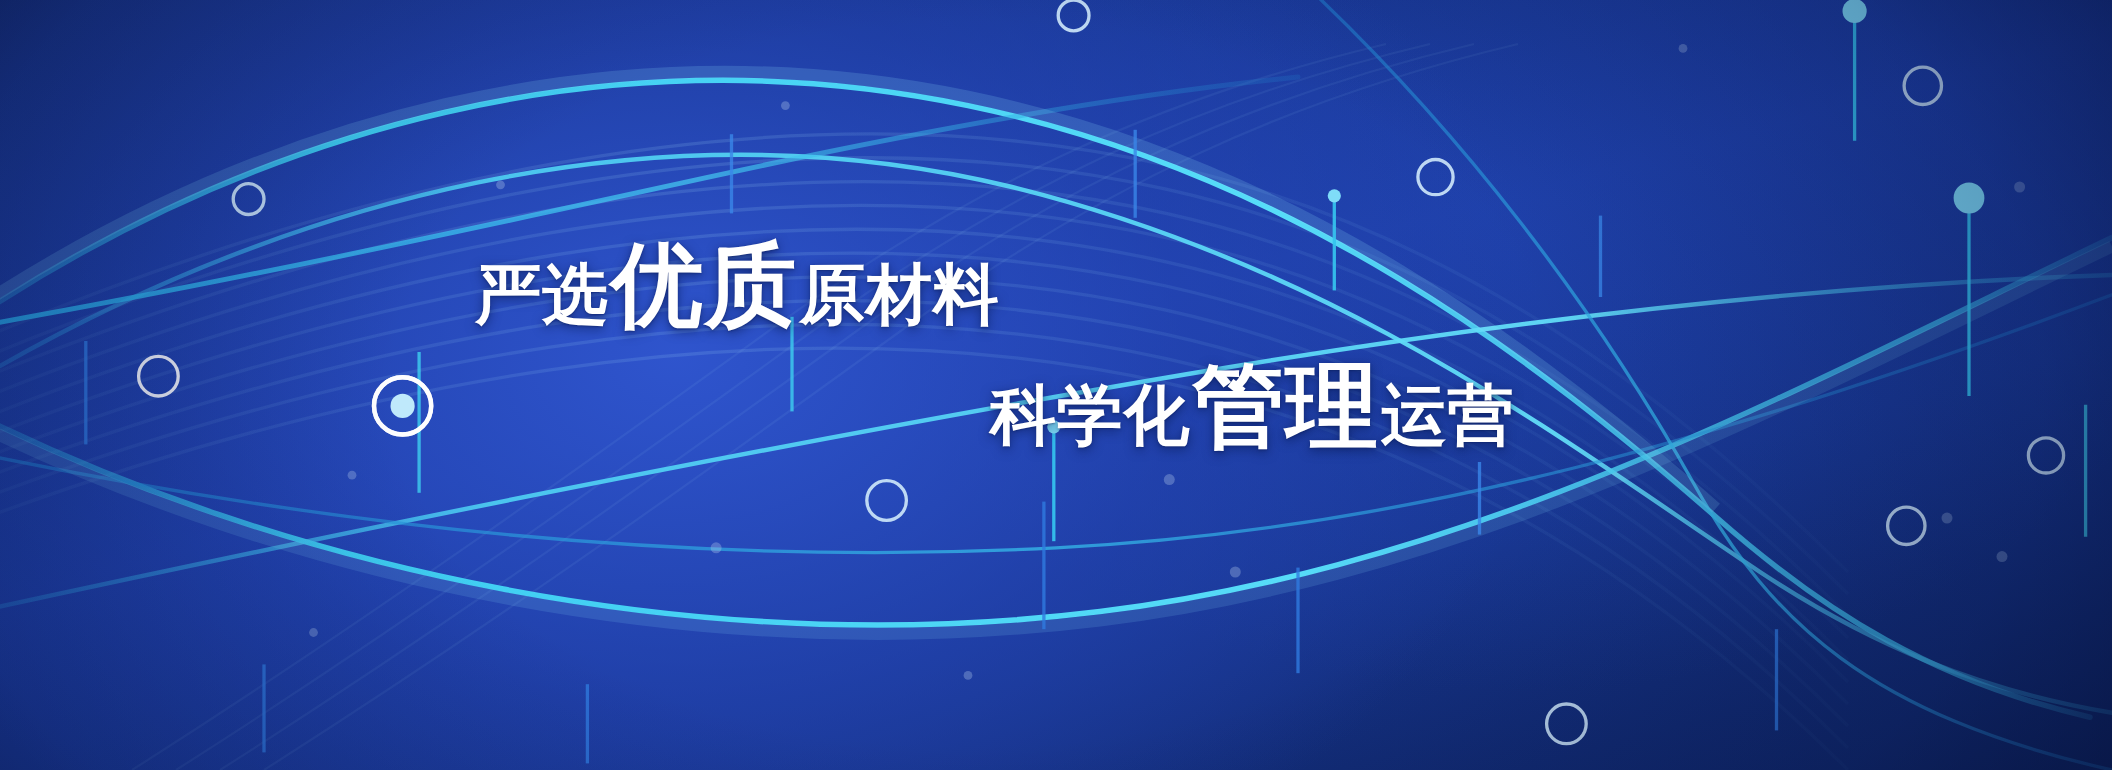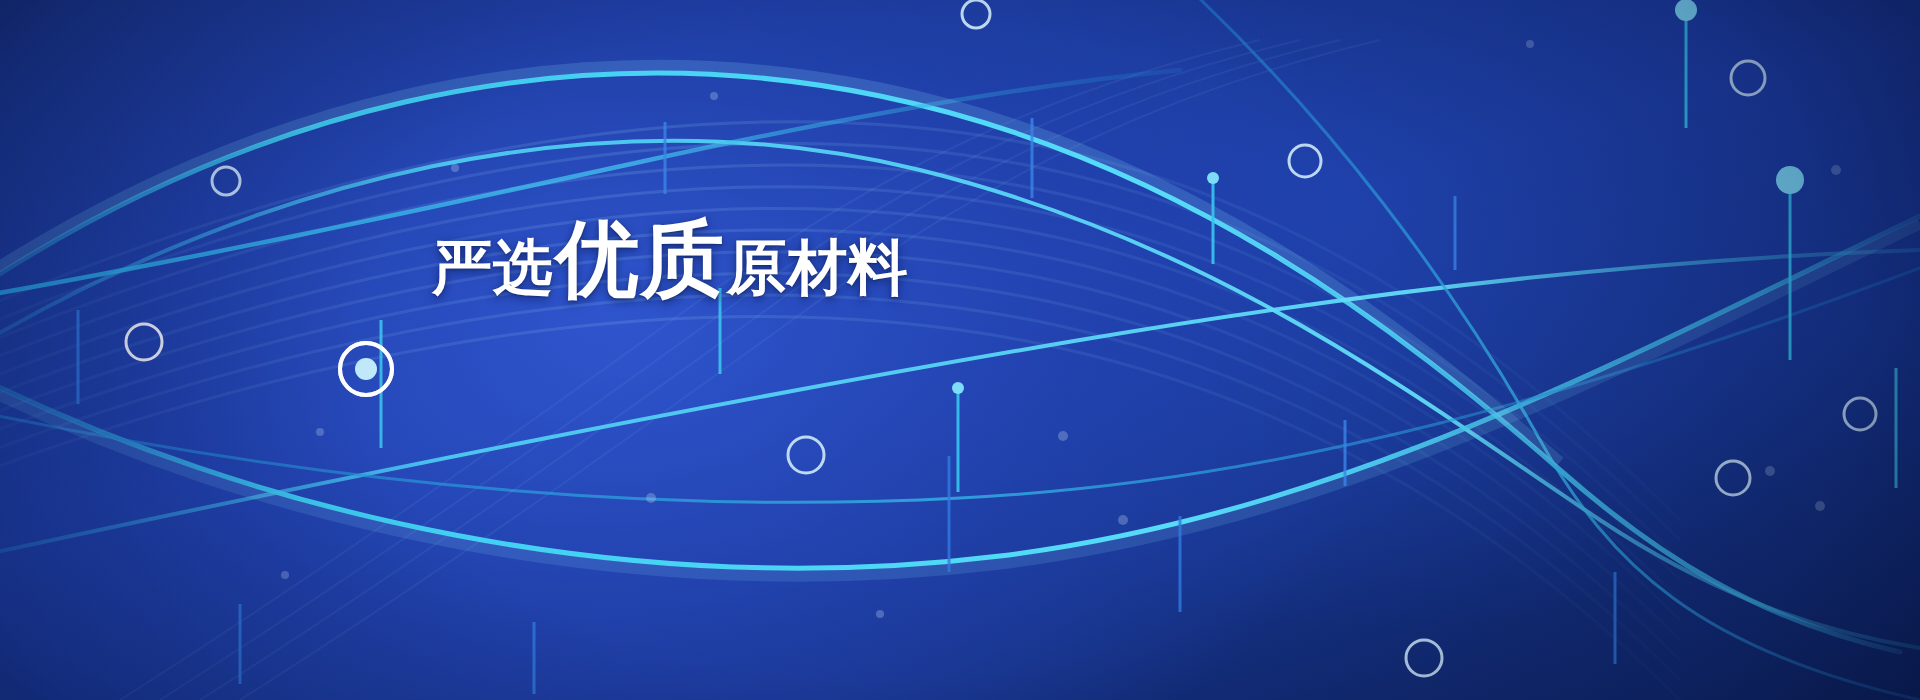--- a/index.html
+++ b/index.html
@@ -287,15 +287,18 @@
         <circle cx="958" cy="388" r="6" fill="#7fdcf8"></circle>
       </g>
   </svg>
 
   <div class="vignette"></div>
 
   <div class="headline">
     <div class="line line1">
       <span class="t-sm">严选</span><span class="t-lg">优质</span><span class="t-sm">原材料</span>
     </div>
+    <div class="line line2">
+      <span class="t-sm">科学化</span><span class="t-lg">管理</span><span class="t-sm">运营</span>
+    </div>
   </div>
 
 </div>
 
 </body></html>

